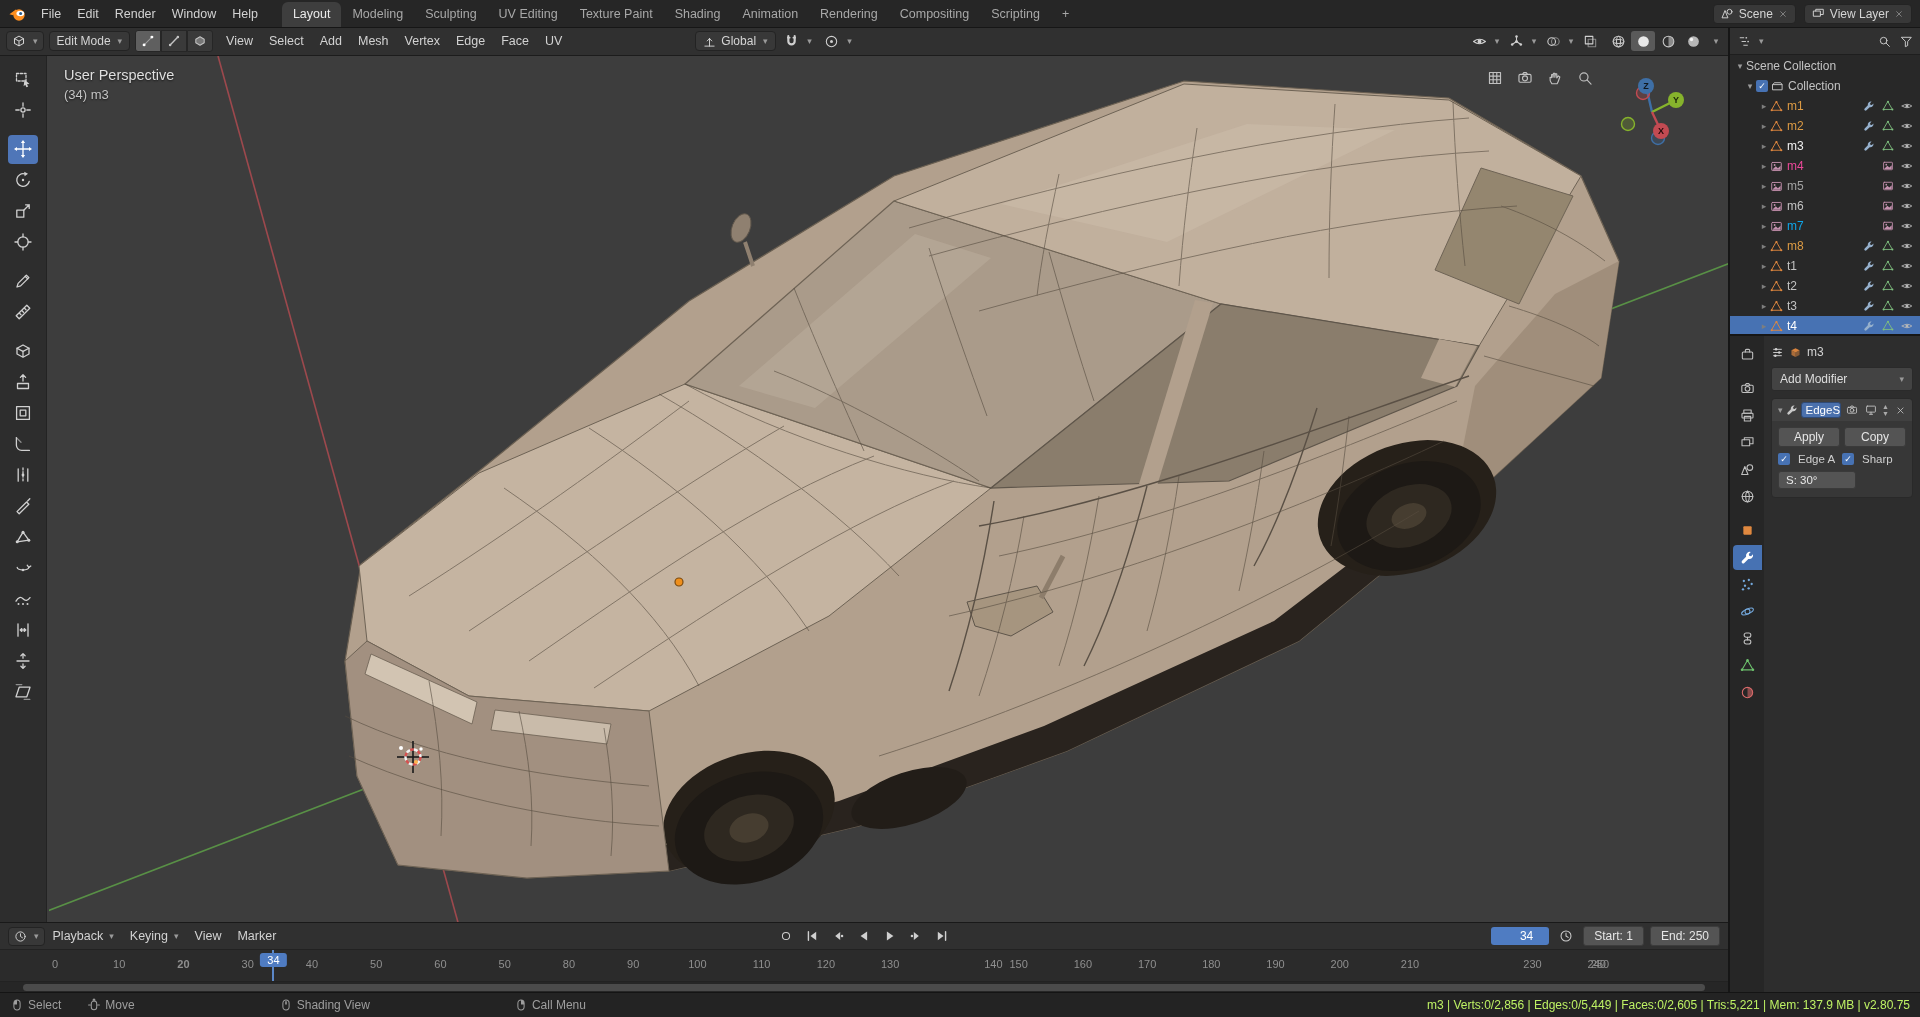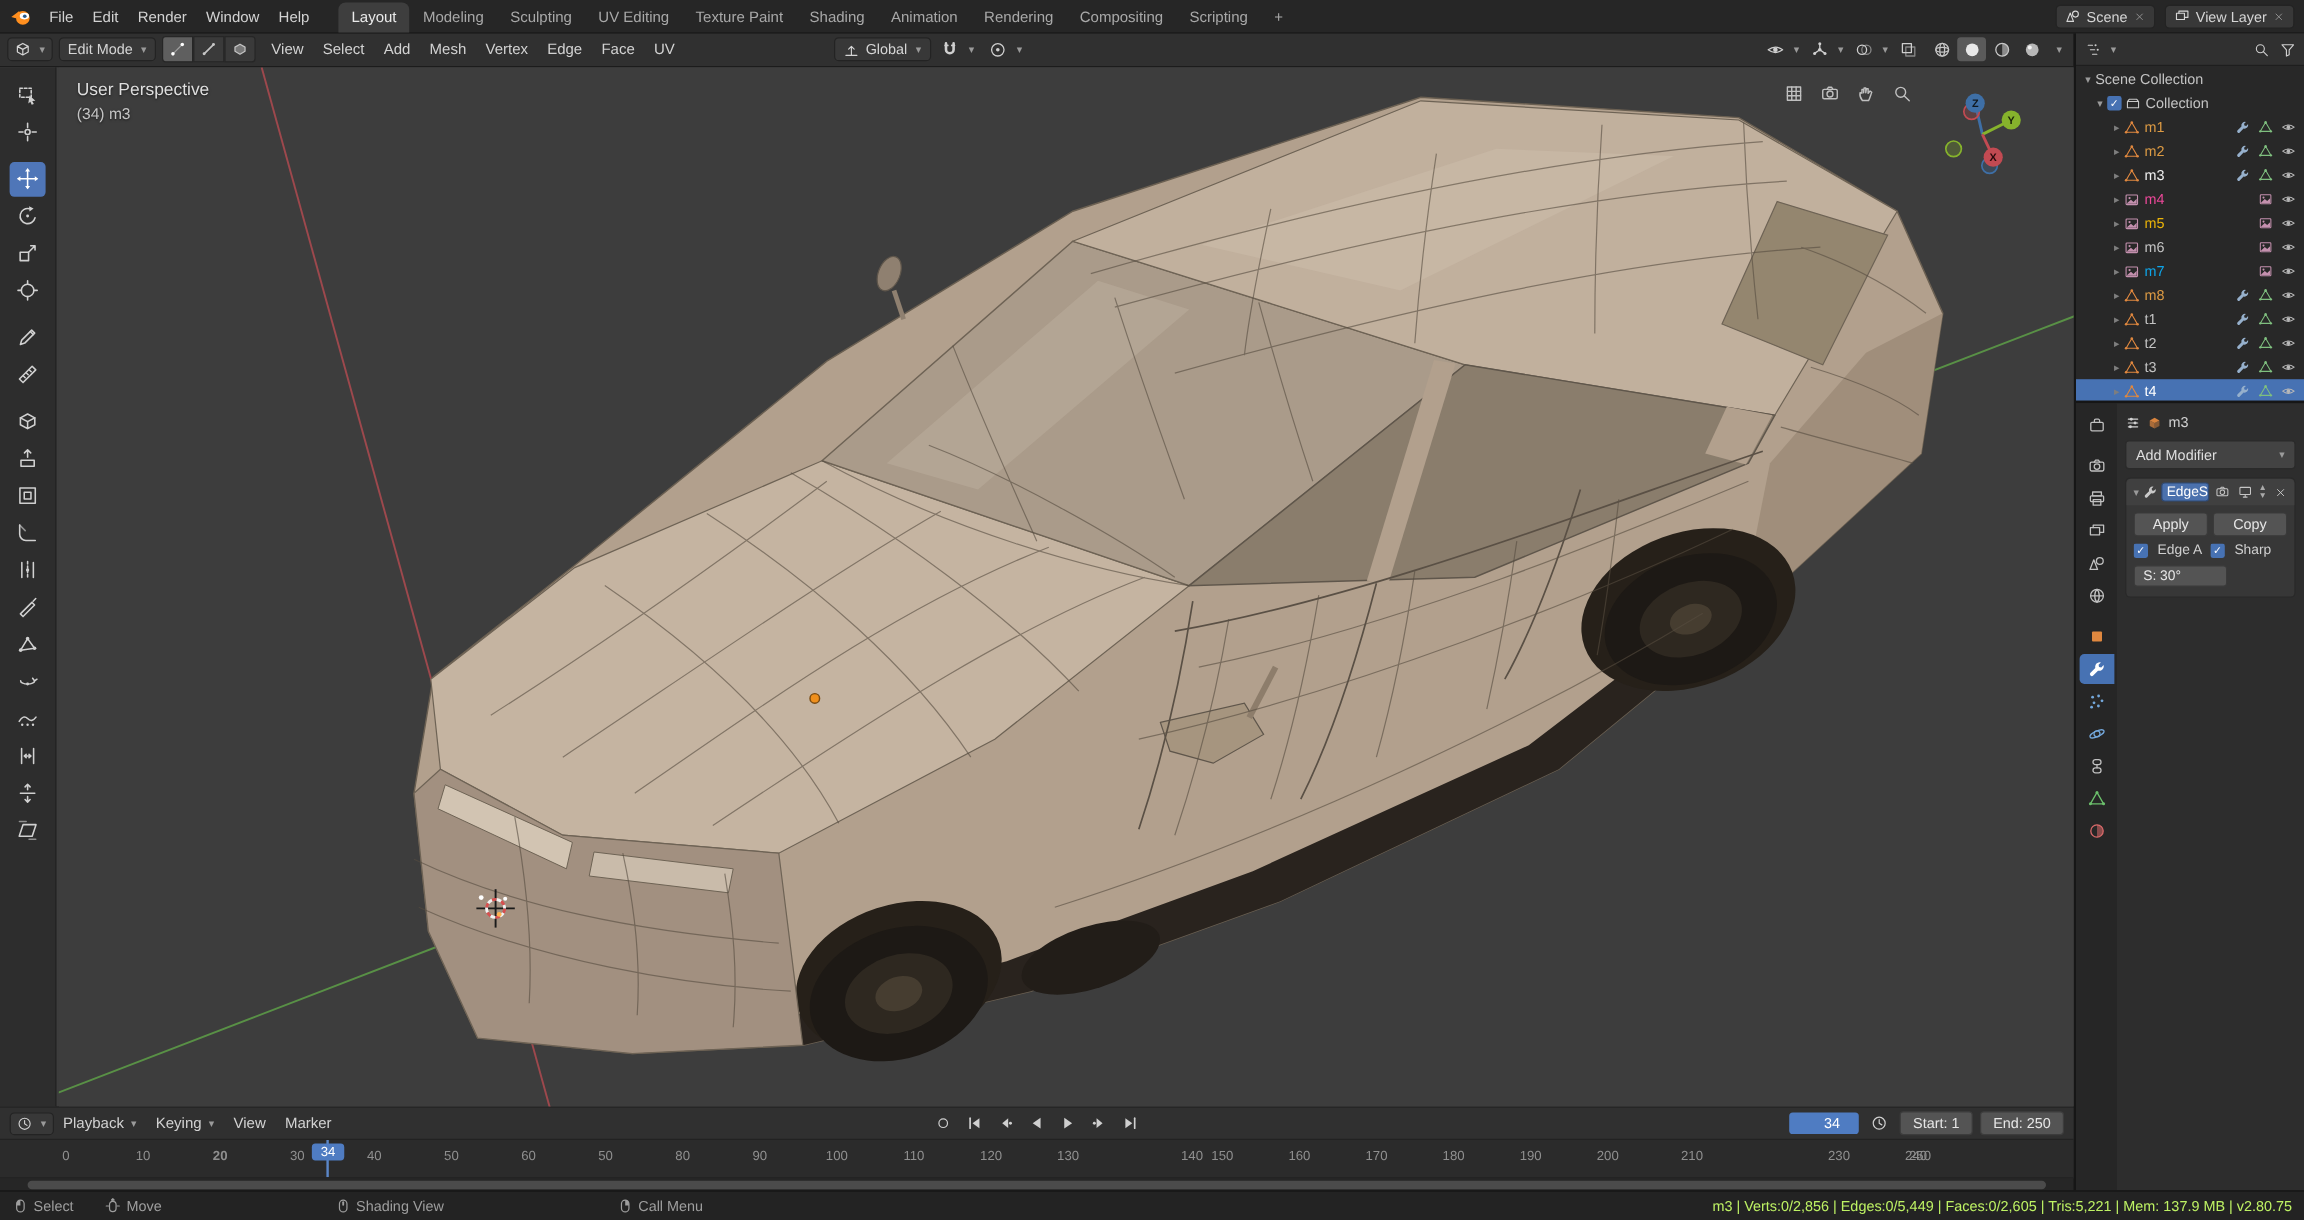--- a/index.html
+++ b/index.html
@@ -840,21 +840,21 @@
             </div>
             <div class="ol-row">
               <span class="tw dim" style="margin-left:28px">▸</span>
               <span class="oli" style="color:#c490ae">
                 <svg class="ic" width="13" height="13" viewBox="0 0 18 18" fill="none" stroke="currentColor" stroke-width="1.3" stroke-linecap="round" stroke-linejoin="round">
                   <rect x="2.4" y="3.4" width="13.2" height="11.2" rx="1"></rect>
                   <circle class="f" cx="6.4" cy="7" r="1.3"></circle>
                   <path class="f" d="M3.4 13 L8 8.8 L11 11.4 L14.6 7.8 V13.6 H3.4 Z"></path>
                 </svg>
               </span>
-              <span class="oln" style="color:#eab308">m5</span>
+              <span class="oln" style="color:#a3a3a3">m5</span>
               <span class="olr">
                 <span class="oli" style="color:#c490ae">
                   <svg class="ic" width="12" height="12" viewBox="0 0 18 18" fill="none" stroke="currentColor" stroke-width="1.3" stroke-linecap="round" stroke-linejoin="round">
                     <rect x="2.4" y="3.4" width="13.2" height="11.2" rx="1"></rect>
                     <circle class="f" cx="6.4" cy="7" r="1.3"></circle>
                     <path class="f" d="M3.4 13 L8 8.8 L11 11.4 L14.6 7.8 V13.6 H3.4 Z"></path>
                   </svg>
                 </span>
                 <span class="oli" style="color:#b8b8b8">
                   <svg class="ic" width="12" height="12" viewBox="0 0 18 18" fill="none" stroke="currentColor" stroke-width="1.3" stroke-linecap="round" stroke-linejoin="round">

